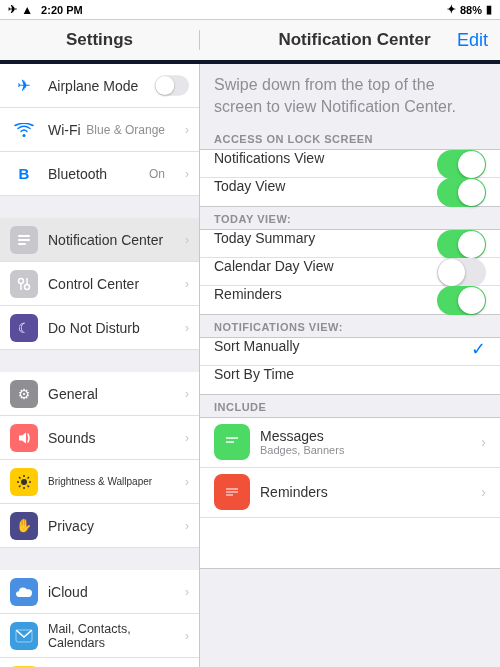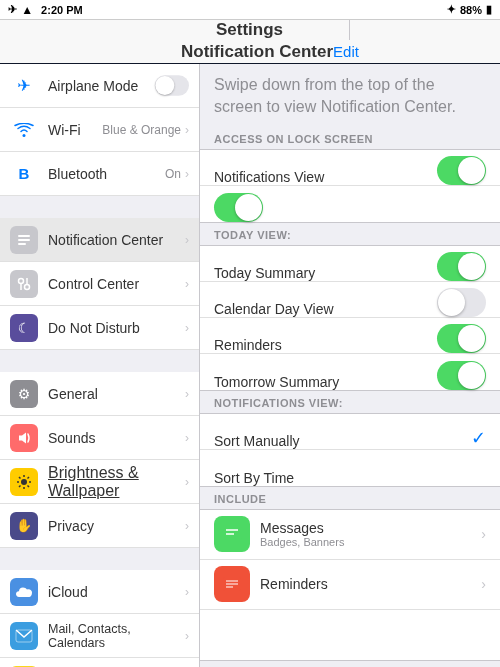--- a/index.html
+++ b/index.html
@@ -26,25 +26,24 @@
       border-bottom: 1px solid #ccc;
       flex-shrink: 0;
     }
     .status-left { display: flex; align-items: center; gap: 4px; }
     .status-right { display: flex; align-items: center; gap: 4px; }
 
     
     .nav-bar {
       height: 44px;
       background: rgba(248,248,248,0.95);
-      border-bottom: 1px solid #0f172a;
+      border-bottom: 4px solid #0f172a;
       display: flex;
       align-items: center;
       flex-shrink: 0;
-      flex-direction: column;
     }
     .nav-left {
       width: 200px;
       display: flex;
       align-items: center;
       justify-content: center;
       font-size: 17px;
       font-weight: 600;
       color: #333;
       border-right: 1px solid #c8c7cc;
@@ -58,21 +57,21 @@
     }
     .nav-title {
       font-size: 17px;
       font-weight: 600;
       color: #333;
       flex: 1;
       text-align: center;
     }
     .nav-edit-btn {
       color: #007aff;
-      font-size: 15px;
+      font-size: 18px;
       cursor: pointer;
     }
 
     
     .main-content {
       display: flex;
       flex: 1;
       overflow: hidden;
     }
 
@@ -109,21 +108,21 @@
       font-size: 15px;
     }
     .sidebar-item-label {
       font-size: 14px;
       color: #333;
       flex: 1;
     }
     .sidebar-item-value {
       font-size: 12px;
       color: #8e8e93;
-      margin-right: 4px;
+      margin-right: 20px;
     }
     .sidebar-chevron {
       color: #c7c7cc;
       font-size: 12px;
     }
 
     
     .detail-pane {
       flex: 1;
       overflow-y: auto;
@@ -148,22 +147,22 @@
 
     .detail-group {
       background: #fff;
       border-top: 1px solid #c8c7cc;
       border-bottom: 1px solid #c8c7cc;
       margin-bottom: 0;
     }
 
     .detail-row {
       display: flex;
-      align-items: flex-end;
-      height: 36px;
+      align-items: flex-start;
+      height: 28px;
       padding: 0 14px;
       border-bottom: 1px solid #e0e0e0;
       background: #fff;
     }
     .detail-row:last-child {
       border-bottom: none;
     }
     .detail-row-label {
       flex: 1;
       font-size: 14px;
@@ -366,21 +365,21 @@
               <line x1="8" y1="1" x2="8" y2="3" stroke="#333" stroke-width="1.5"></line>
               <line x1="8" y1="13" x2="8" y2="15" stroke="#333" stroke-width="1.5"></line>
               <line x1="1" y1="8" x2="3" y2="8" stroke="#333" stroke-width="1.5"></line>
               <line x1="13" y1="8" x2="15" y2="8" stroke="#333" stroke-width="1.5"></line>
               <line x1="3" y1="3" x2="4.5" y2="4.5" stroke="#333" stroke-width="1.5"></line>
               <line x1="11.5" y1="11.5" x2="13" y2="13" stroke="#333" stroke-width="1.5"></line>
               <line x1="13" y1="3" x2="11.5" y2="4.5" stroke="#333" stroke-width="1.5"></line>
               <line x1="4.5" y1="11.5" x2="3" y2="13" stroke="#333" stroke-width="1.5"></line>
             </svg>
         </div>
-        <span class="sidebar-item-label" style="font-size:16px;text-decoration:underline;">Brightness &amp; Wallpaper</span>
+        <span class="sidebar-item-label" style="font-size:10px;">Brightness &amp; Wallpaper</span>
         <span class="sidebar-chevron">›</span>
       </div>
       <div class="sidebar-item">
         <div class="sidebar-item-icon" style="background:#4a4a8a;color:#fff;border-radius:6px;font-size:13px;">✋</div>
         <span class="sidebar-item-label">Privacy</span>
         <span class="sidebar-chevron">›</span>
       </div>
     </div>
 
     <div class="section-gap"></div>
@@ -422,20 +421,21 @@
 
     <div class="detail-section-header">ACCESS ON LOCK SCREEN</div>
     <div class="detail-group">
       <div class="detail-row">
         <span class="detail-row-label">Notifications View</span>
         <div class="toggle on">
           <div class="toggle-knob"></div>
         </div>
       </div>
       <div class="detail-row">
+        <span class="detail-row-label">Today View</span>
         <div class="toggle on">
           <div class="toggle-knob"></div>
         </div>
       </div>
     </div>
 
     <div class="detail-section-header">TODAY VIEW:</div>
     <div class="detail-group">
       <div class="detail-row">
         <span class="detail-row-label">Today Summary</span>
@@ -444,26 +444,20 @@
         </div>
       </div>
       <div class="detail-row">
         <span class="detail-row-label">Calendar Day View</span>
         <div class="toggle off">
           <div class="toggle-knob"></div>
         </div>
       </div>
       <div class="detail-row">
         <span class="detail-row-label">Reminders</span>
-        <div class="toggle on">
-          <div class="toggle-knob"></div>
-        </div>
-      </div>
-      <div class="detail-row">
-        <span class="detail-row-label">Tomorrow Summary</span>
         <div class="toggle on">
           <div class="toggle-knob"></div>
         </div>
       </div>
     </div>
 
     <div class="detail-section-header">NOTIFICATIONS VIEW:</div>
     <div class="detail-group">
       <div class="detail-row">
         <span class="detail-row-label">Sort Manually</span>

